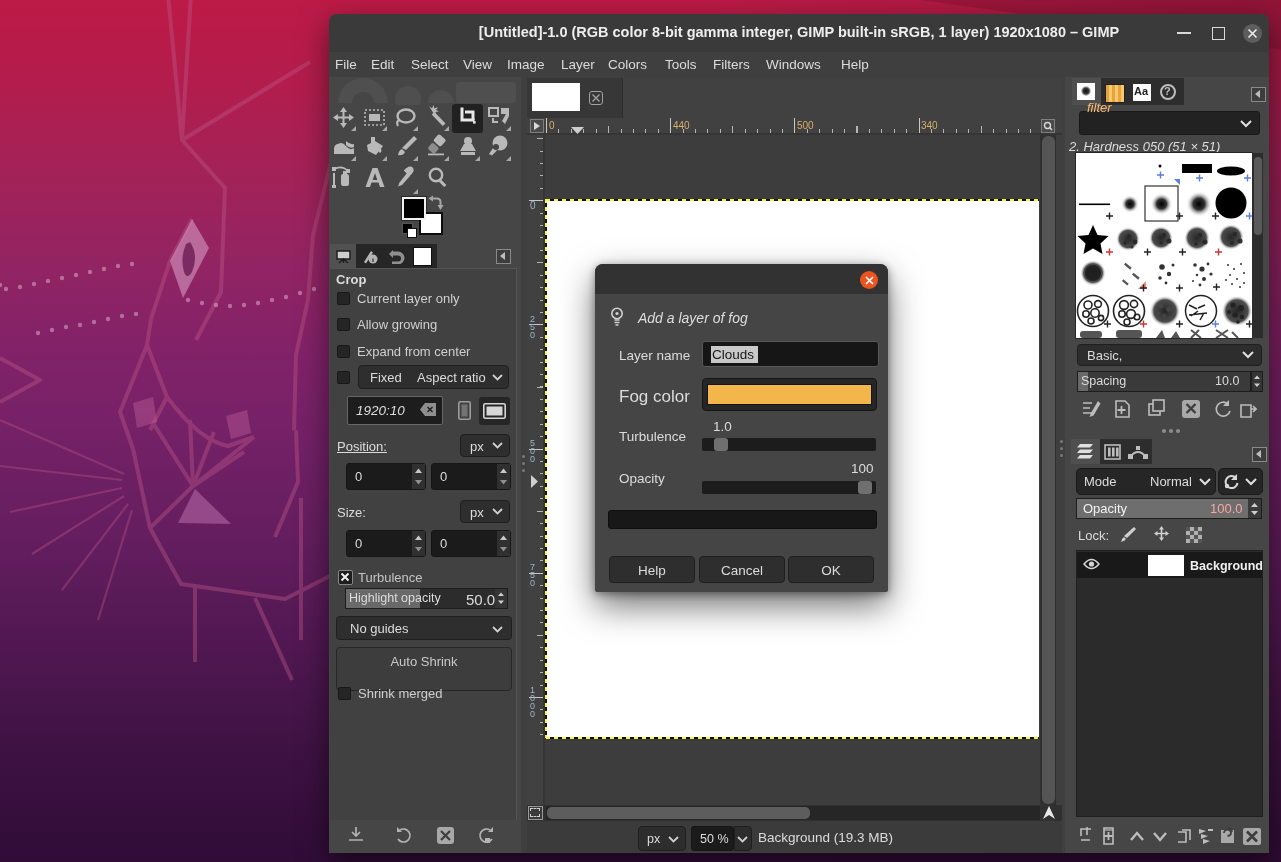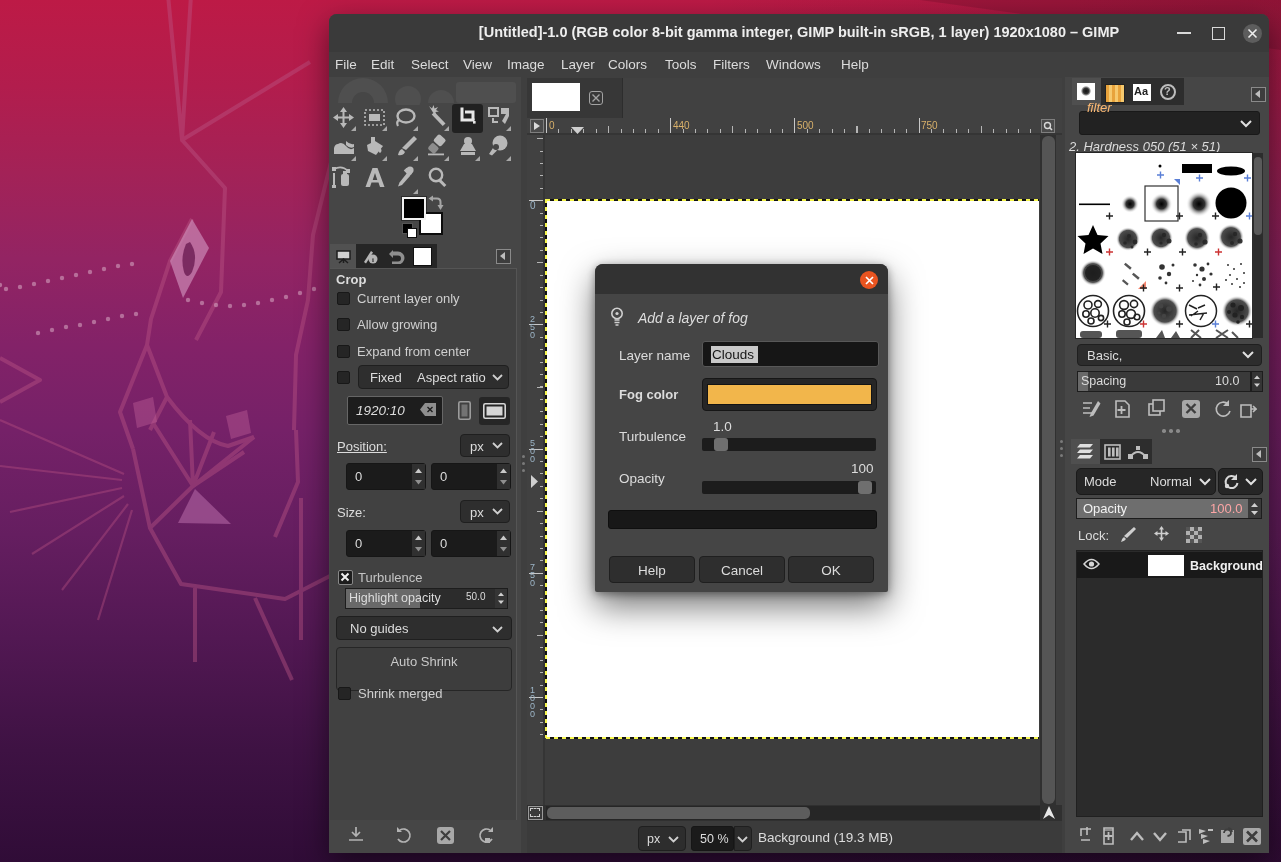--- a/index.html
+++ b/index.html
@@ -349,21 +349,21 @@
     </svg>
 
 <div class="a" style="left:338px;top:570px;width:13px;height:13px;background:#1d1d1d;border:1px solid #888;border-radius:2px;"></div>
 <svg class="a" style="left:340px;top:572px" width="10" height="10" viewBox="0 0 10 10">
       <path d="M1.5,1.5 L8.5,8.5 M8.5,1.5 L1.5,8.5" stroke="#f0f0f0" stroke-width="2"></path>
     </svg>
 <div class="a txt" style="left:358px;top:570px;color:#c4c4c4;">Turbulence</div>
 <div class="a sbx" style="left:345px;top:588px;width:163px;height:21px;background:#2c2c2c;"></div>
 <div class="a" style="left:346px;top:589px;width:74px;height:19px;background:#696969;"></div>
 <div class="a txt" style="left:349px;top:591px;font-size:12.5px;">Highlight opacity</div>
-<div class="a txt" style="left:466px;top:591px;font-size:10px;">50.0</div>
+<div class="a txt" style="left:466px;top:591px;font-size:15px;">50.0</div>
 <div class="a" style="left:495px;top:589px;width:12px;height:19px;background:#353535;"></div>
 <svg class="a" style="left:496px;top:591px" width="10" height="15" viewBox="0 0 10 15">
       <path d="M2,5 l3,-3.5 3,3.5 Z M2,9.5 l3,3.5 3,-3.5 Z" fill="#cfcfcf"></path>
     </svg>
 <div class="a combo" style="left:336px;top:616px;width:176px;height:24px;"></div>
 <div class="a txt" style="left:350px;top:621px;">No guides</div>
 <svg class="a chev" style="left:492px;top:626px" width="11" height="7" viewBox="0 0 11 7">
       <path d="M1,1 L5.5,5.5 L10,1" stroke="#cfcfcf" stroke-width="1.8" fill="none"></path>
     </svg>
 <div class="a btn" style="left:336px;top:647px;width:176px;height:44px;line-height:28px;color:#c9c9c9;">Auto Shrink</div>
@@ -409,21 +409,21 @@
 
 <div class="a" style="left:546px;top:118px;width:494px;height:16px;background:
 repeating-linear-gradient(90deg,#c8c8c8 0 1px,transparent 1px 124.2px),
 repeating-linear-gradient(90deg,#b5b5b5 0 1px,transparent 1px 62.1px),
 repeating-linear-gradient(90deg,#b5b5b5 0 1px,transparent 1px 12.42px);
 background-size:100% 16px,100% 8px,100% 5px;background-position:bottom left,bottom left,bottom left;background-repeat:no-repeat;"></div>
 <div class="a" style="left:527px;top:133px;width:535px;height:2px;background:#353535;"></div>
 <div class="a txt" style="left:549px;top:120px;font-size:10px;color:#d8b06a;">0</div>
 <div class="a txt" style="left:673px;top:120px;font-size:10px;color:#d8b06a;">440</div>
 <div class="a txt" style="left:797px;top:120px;font-size:10px;color:#d8b06a;">500</div>
-<div class="a txt" style="left:921px;top:120px;font-size:10px;color:#d8b06a;">750</div>
+<div class="a txt" style="left:921px;top:120px;font-size:10px;color:#d8b06a;">340</div>
 <svg class="a" style="left:571px;top:127px" width="13" height="7" viewBox="0 0 13 7">
       <path d="M0,0 h13 l-6.5,7 Z" fill="#cfcfcf"></path>
     </svg>
 
 <div class="a" style="left:529px;top:135px;width:16px;height:670px;background:
 repeating-linear-gradient(180deg,#c8c8c8 0 1px,transparent 1px 124.2px),
 repeating-linear-gradient(180deg,#b5b5b5 0 1px,transparent 1px 62.1px),
 repeating-linear-gradient(180deg,#b5b5b5 0 1px,transparent 1px 12.42px);
 background-size:16px 100%,8px 100%,5px 100%;background-position:top right,top right,top right;background-repeat:no-repeat;background-position-y:-59px;"></div>
 <div class="a" style="left:543px;top:135px;width:2px;height:670px;background:#353535;"></div>
@@ -815,21 +815,21 @@
       <path d="M4.5,13 h5 M4.5,15.5 h5 M5.5,18 h3" stroke="#cfcfcf" stroke-width="1.4" fill="none"></path>
       <circle cx="7" cy="6.5" r="1.6" fill="#cfcfcf"></circle>
     </svg>
 <div class="a txt it" style="left:638px;top:310px;font-size:14px;color:#dedede;">Add a layer of fog</div>
 
 <div class="a txt" style="left:619px;top:348px;font-size:13.5px;">Layer name</div>
 <div class="a" style="left:702px;top:341px;width:177px;height:26px;background:#161616;border:1px solid #585858;border-radius:3px;box-sizing:border-box;"></div>
 <div class="a" style="left:711px;top:346px;width:47px;height:17px;background:#c9c9c9;"></div>
 <div class="a txt" style="left:712px;top:347px;font-size:13.5px;color:#161616;">Clouds</div>
 
-<div class="a txt" style="left:619px;top:387px;font-size:13px;font-weight:bold;">Fog color</div>
+<div class="a txt" style="left:619px;top:387px;font-size:17px;">Fog color</div>
 <div class="a" style="left:702px;top:378px;width:175px;height:33px;background:#262626;border:1px solid #161616;border-radius:4px;box-sizing:border-box;"></div>
 <div class="a" style="left:707px;top:384px;width:165px;height:21px;background:#f2b64b;border:1px solid #141414;box-sizing:border-box;"></div>
 
 <div class="a txt" style="left:619px;top:429px;font-size:13.5px;">Turbulence</div>
 <div class="a txt" style="left:713px;top:419px;font-size:13.5px;">1.0</div>
 <div class="a" style="left:702px;top:438px;width:174px;height:13px;background:#1c1c1c;border-radius:2px;"></div>
 <div class="a" style="left:714px;top:438px;width:14px;height:13px;background:#6f6f6f;border-radius:3px;"></div>
 
 <div class="a txt" style="left:619px;top:471px;font-size:13.5px;">Opacity</div>
 <div class="a txt" style="left:851px;top:461px;font-size:13.5px;">100</div>

